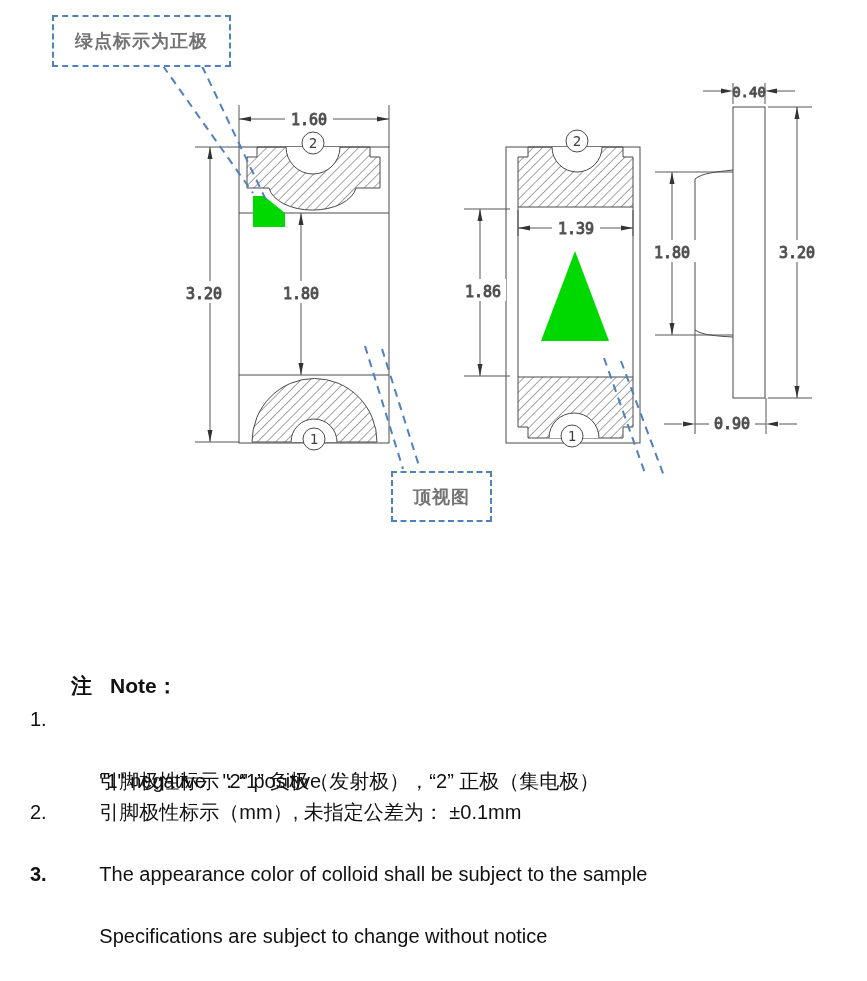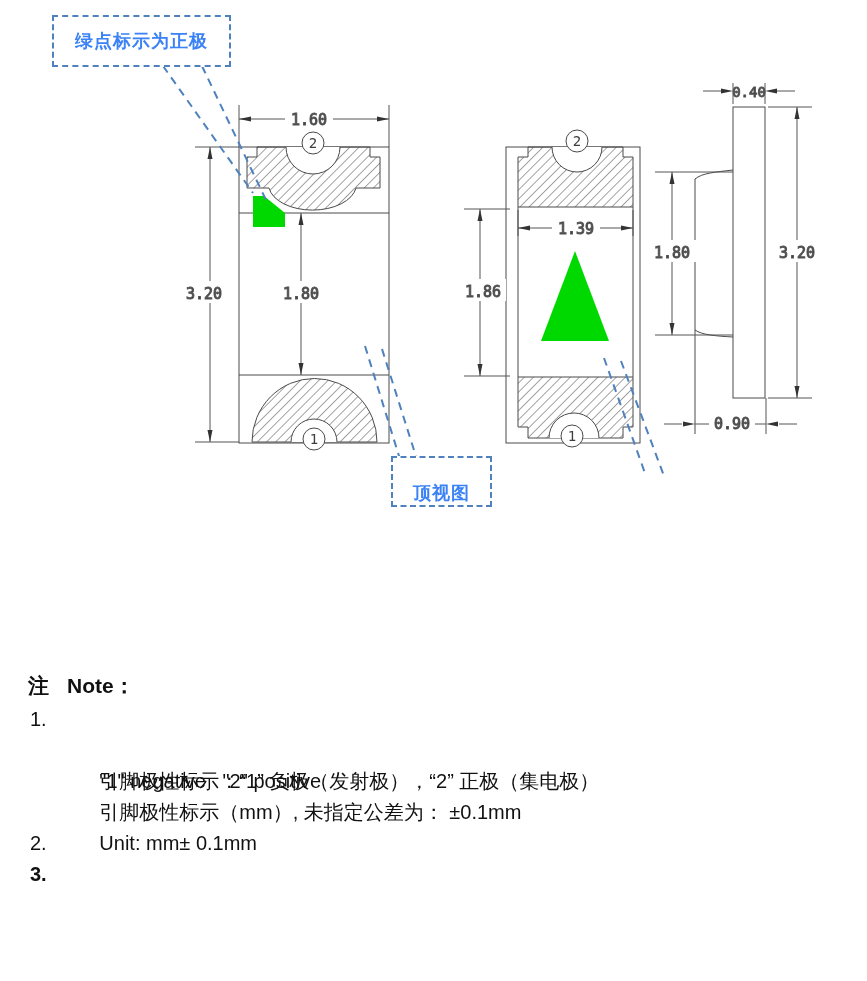--- a/index.html
+++ b/index.html
@@ -1,23 +1,23 @@
 <!DOCTYPE html>
 <html><head>
 <meta charset="utf-8">
 <style>
   html,body{margin:0;padding:0;background:#ffffff;}
   .page{position:relative;width:867px;height:981px;background:#fff;overflow:hidden;
         font-family:"Liberation Sans",sans-serif;}
   svg text{font-family:"DejaVu Sans Mono",monospace;fill:#3d3d3d;}
   .callout{position:absolute;border:2px dashed #4f81bd;background:#fff;
            display:flex;align-items:center;justify-content:center;
-           font-weight:bold;color:#3b82f6;font-size:18px;letter-spacing:1px;}
+           font-weight:bold;color:#737373;font-size:18px;letter-spacing:1px;}
   .notes{position:absolute;left:28px;top:672px;width:810px;color:#111;}
-  .note-heading{font-size:21px;font-weight:bold;height:32px;}
+  .note-heading{font-size:21px;font-weight:bold;height:32px;margin-left:43px;}
   .note-heading .en{margin-left:18px;}
   .note-row{position:relative;padding-left:38px;height:31px;line-height:31px;
             font-size:20px;white-space:pre-wrap;}
   .note-num{position:absolute;left:2px;top:0;width:34px;}
   .bold{font-weight:bold;}
 </style>
 </head>
 <body>
 
 <div class="page">
@@ -164,45 +164,48 @@
       <line x1="365" y1="346" x2="403" y2="469"></line>
       <line x1="382" y1="349" x2="420" y2="469"></line>
       <line x1="604" y1="358" x2="646" y2="476"></line>
       <line x1="621" y1="361" x2="664" y2="476"></line>
     </g>
   </svg>
 
   <div class="callout" style="left:52px;top:15px;width:175px;height:48px;">
     <span>绿点标示为正极</span>
   </div>
-  <div class="callout" style="left:391px;top:456px;width:97px;height:47px;align-items:flex-end;">
+  <div class="callout" style="left:391px;top:471px;width:97px;height:47px;">
     <span>顶视图</span>
   </div>
 
   <div class="notes">
     <div class="note-heading">
       <span class="cn">注</span><span class="en">Note：</span>
     </div>
 
     <div class="note-row">
       <span class="note-num">1.</span>
       <span>引脚极性标示：“1” 负极（发射极），“2” 正极（集电极）</span>
     </div>
     <div class="note-row">
       <span>"1" negative   "2" positive</span>
     </div>
     <div class="note-row">
       <span>引脚极性标示（mm）, 未指定公差为： ±0.1mm</span>
     </div>
-    <div class="note-row">
-      <span>Unit: mm± 0.1mm</span>
-    </div>
 
     <div class="note-row">
       <span class="note-num">2.</span>
     </div>
+    <div class="note-row">
+      <span>The appearance color of colloid shall be subject to the sample</span>
+    </div>
 
     <div class="note-row">
       <span class="note-num bold">3.</span>
     </div>
+    <div class="note-row">
+      <span>Specifications are subject to change without notice</span>
+    </div>
   </div>
 
 </div>
 
 </body></html>

